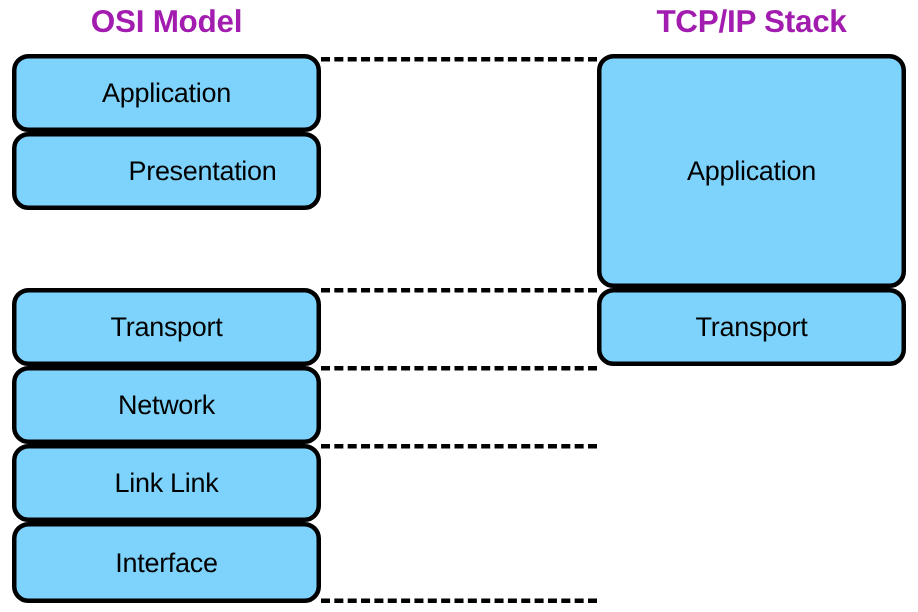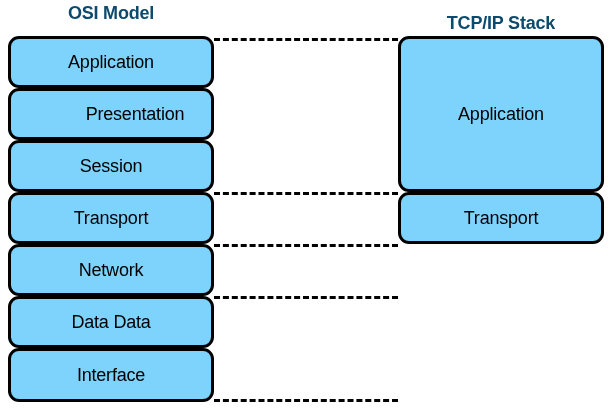--- a/index.html
+++ b/index.html
@@ -13,27 +13,27 @@
     height: 408px;
     background: #ffffff;
     overflow: hidden;
     font-family: "Liberation Sans", sans-serif;
   }
 
   .col-title {
     position: absolute;
     text-align: center;
     font-weight: bold;
-    font-size: 18px;
-    color: #0c4a6e;
+    font-size: 21px;
+    color: #a21caf;
     letter-spacing: -0.2px;
     white-space: nowrap;
   }
   #title-osi   { left: 8px;   top: 3px;  width: 206px; }
-  #title-tcpip { left: 398px; top: 13px;  width: 206px; }
+  #title-tcpip { left: 398px; top: 3px;  width: 206px; }
 
   .layer-box {
     position: absolute;
     box-sizing: border-box;
     background: #7dd3fc;
     border: 3px solid #000000;
     border-radius: 11px;
     display: flex;
     align-items: center;
     justify-content: center;
@@ -69,31 +69,28 @@
   <div id="osi-stack"></div>
   <div id="tcp-stack"></div>
   <div id="dividers"></div>
 
 <div class="layer-box osi-box" style="top: 36px; height: 52px;">
       <span class="layer-label">Application</span>
     </div>
     <div class="layer-box osi-box" style="top: 88px; height: 52px; padding-left: 48px;">
       <span class="layer-label">Presentation</span>
     </div>
-    <div class="layer-box osi-box" style="top: 140px; height: 52px;">
-      <span class="layer-label">Session</span>
-    </div>
     <div class="layer-box osi-box" style="top: 192px; height: 52px;">
       <span class="layer-label">Transport</span>
     </div>
     <div class="layer-box osi-box" style="top: 244px; height: 52px;">
       <span class="layer-label">Network</span>
     </div>
     <div class="layer-box osi-box" style="top: 296px; height: 52px;">
-      <span class="layer-label">Data Data</span>
+      <span class="layer-label">Link Link</span>
     </div>
     <div class="layer-box osi-box" style="top: 348px; height: 54px;">
       <span class="layer-label">Interface</span>
     </div>
     <div class="layer-box tcp-box" style="top: 36px; height: 156px;">
       <span class="layer-label">Application</span>
     </div>
     <div class="layer-box tcp-box" style="top: 192px; height: 52px;">
       <span class="layer-label">Transport</span>
     </div>

